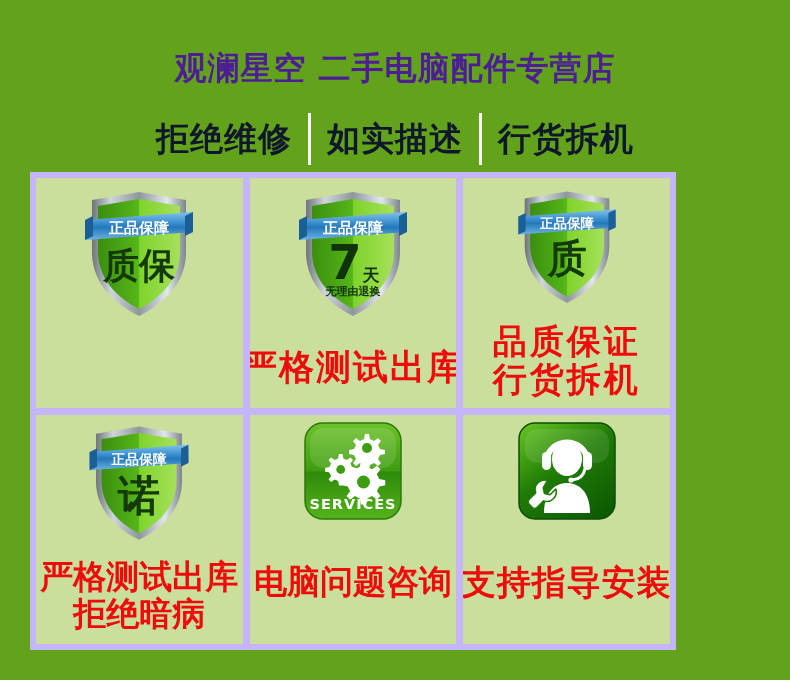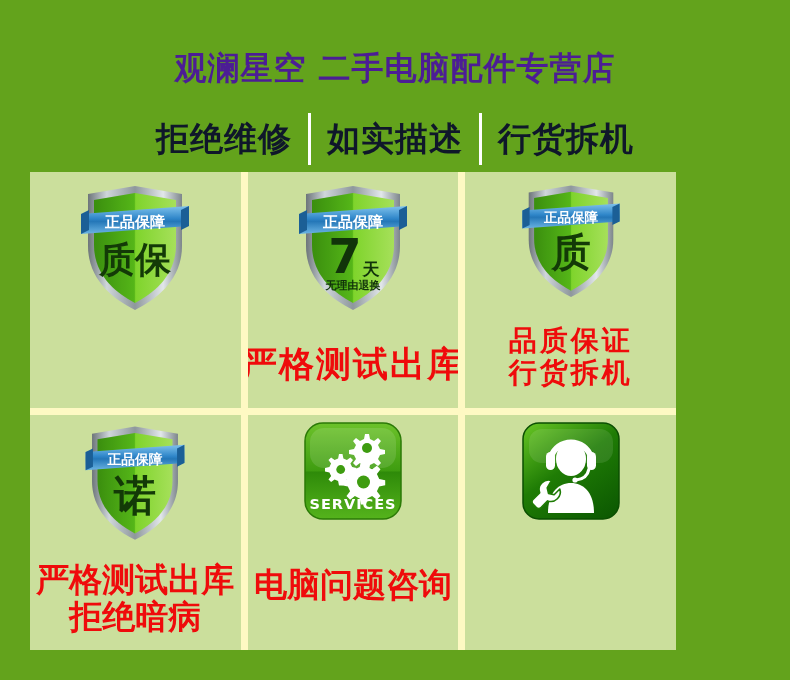--- a/index.html
+++ b/index.html
@@ -61,22 +61,23 @@
     flex: 0 0 auto;
   }
 
   
   .grid-wrap {
     position: absolute;
     left: 30px;
     top: 172px;
     width: 646px;
     height: 478px;
-    background: #fef9c3;
+    background: #c4b5fd;
     box-sizing: border-box;
+    padding: 6px;
     display: flex;
     flex-direction: column;
     gap: 7px;
   }
   .grid-row {
     display: flex;
     gap: 7px;
     flex: 1 1 0;
     min-height: 0;
   }
@@ -109,21 +110,21 @@
     font-family: "DejaVu Serif", "Liberation Serif", serif;
     font-weight: bold;
     white-space: nowrap;
     text-align: center;
     line-height: 1.08;
   }
 
   
   .r1 .card-icon { padding-top: 8px; }
   .r1 .cap-line { font-size: 35px; letter-spacing: 2px; }
-  .card-3 .cap-line { font-size: 28px; letter-spacing: 3px; line-height: 1.12; }
+  .card-3 .cap-line { font-size: 34px; letter-spacing: 3px; line-height: 1.12; }
 
   
   .r2 .card-icon { padding-top: 6px; }
   .r2 .cap-line { font-size: 33px; letter-spacing: 0px; line-height: 1.12; }
   .card-6 .cap-line { font-size: 34px; letter-spacing: 1px; }
 
   
   .shield-svg { display: block; }
 
   
@@ -369,16 +370,19 @@
             <path d="M68 48 q-2 10 -13 11" fill="none" stroke="#ffffff" stroke-width="3.2" stroke-linecap="round"></path>
             <circle cx="54" cy="59" r="2.6" fill="#ffffff"></circle>
 
             <path d="M27 92 C27 72 37 62 50 62 C63 62 73 72 73 92 Z" fill="#ffffff"></path>
 
             <g fill="#ffffff" stroke="#1f7c05" stroke-width="1.6" stroke-linejoin="round">
               <path d="M30.5 59.5 a9.5 9.5 0 0 0 -11.8 12.3 l-0.1 0.1 l-6.6 6.6 a3.2 3.2 0 0 0 0 4.6 l3.4 3.4 a3.2 3.2 0 0 0 4.6 0 l6.6-6.6 a9.5 9.5 0 0 0 12.2-11.9 l-5.7 5.7 l-5.6-1.3 l-1.3-5.6 Z"></path>
             </g>
           </svg>
         </div>
+        <div class="card-caption">
+          <div class="cap-line">支持指导安装</div>
+        </div>
       </div>
     </div>
   </div>
 </div>
 
 </body></html>

